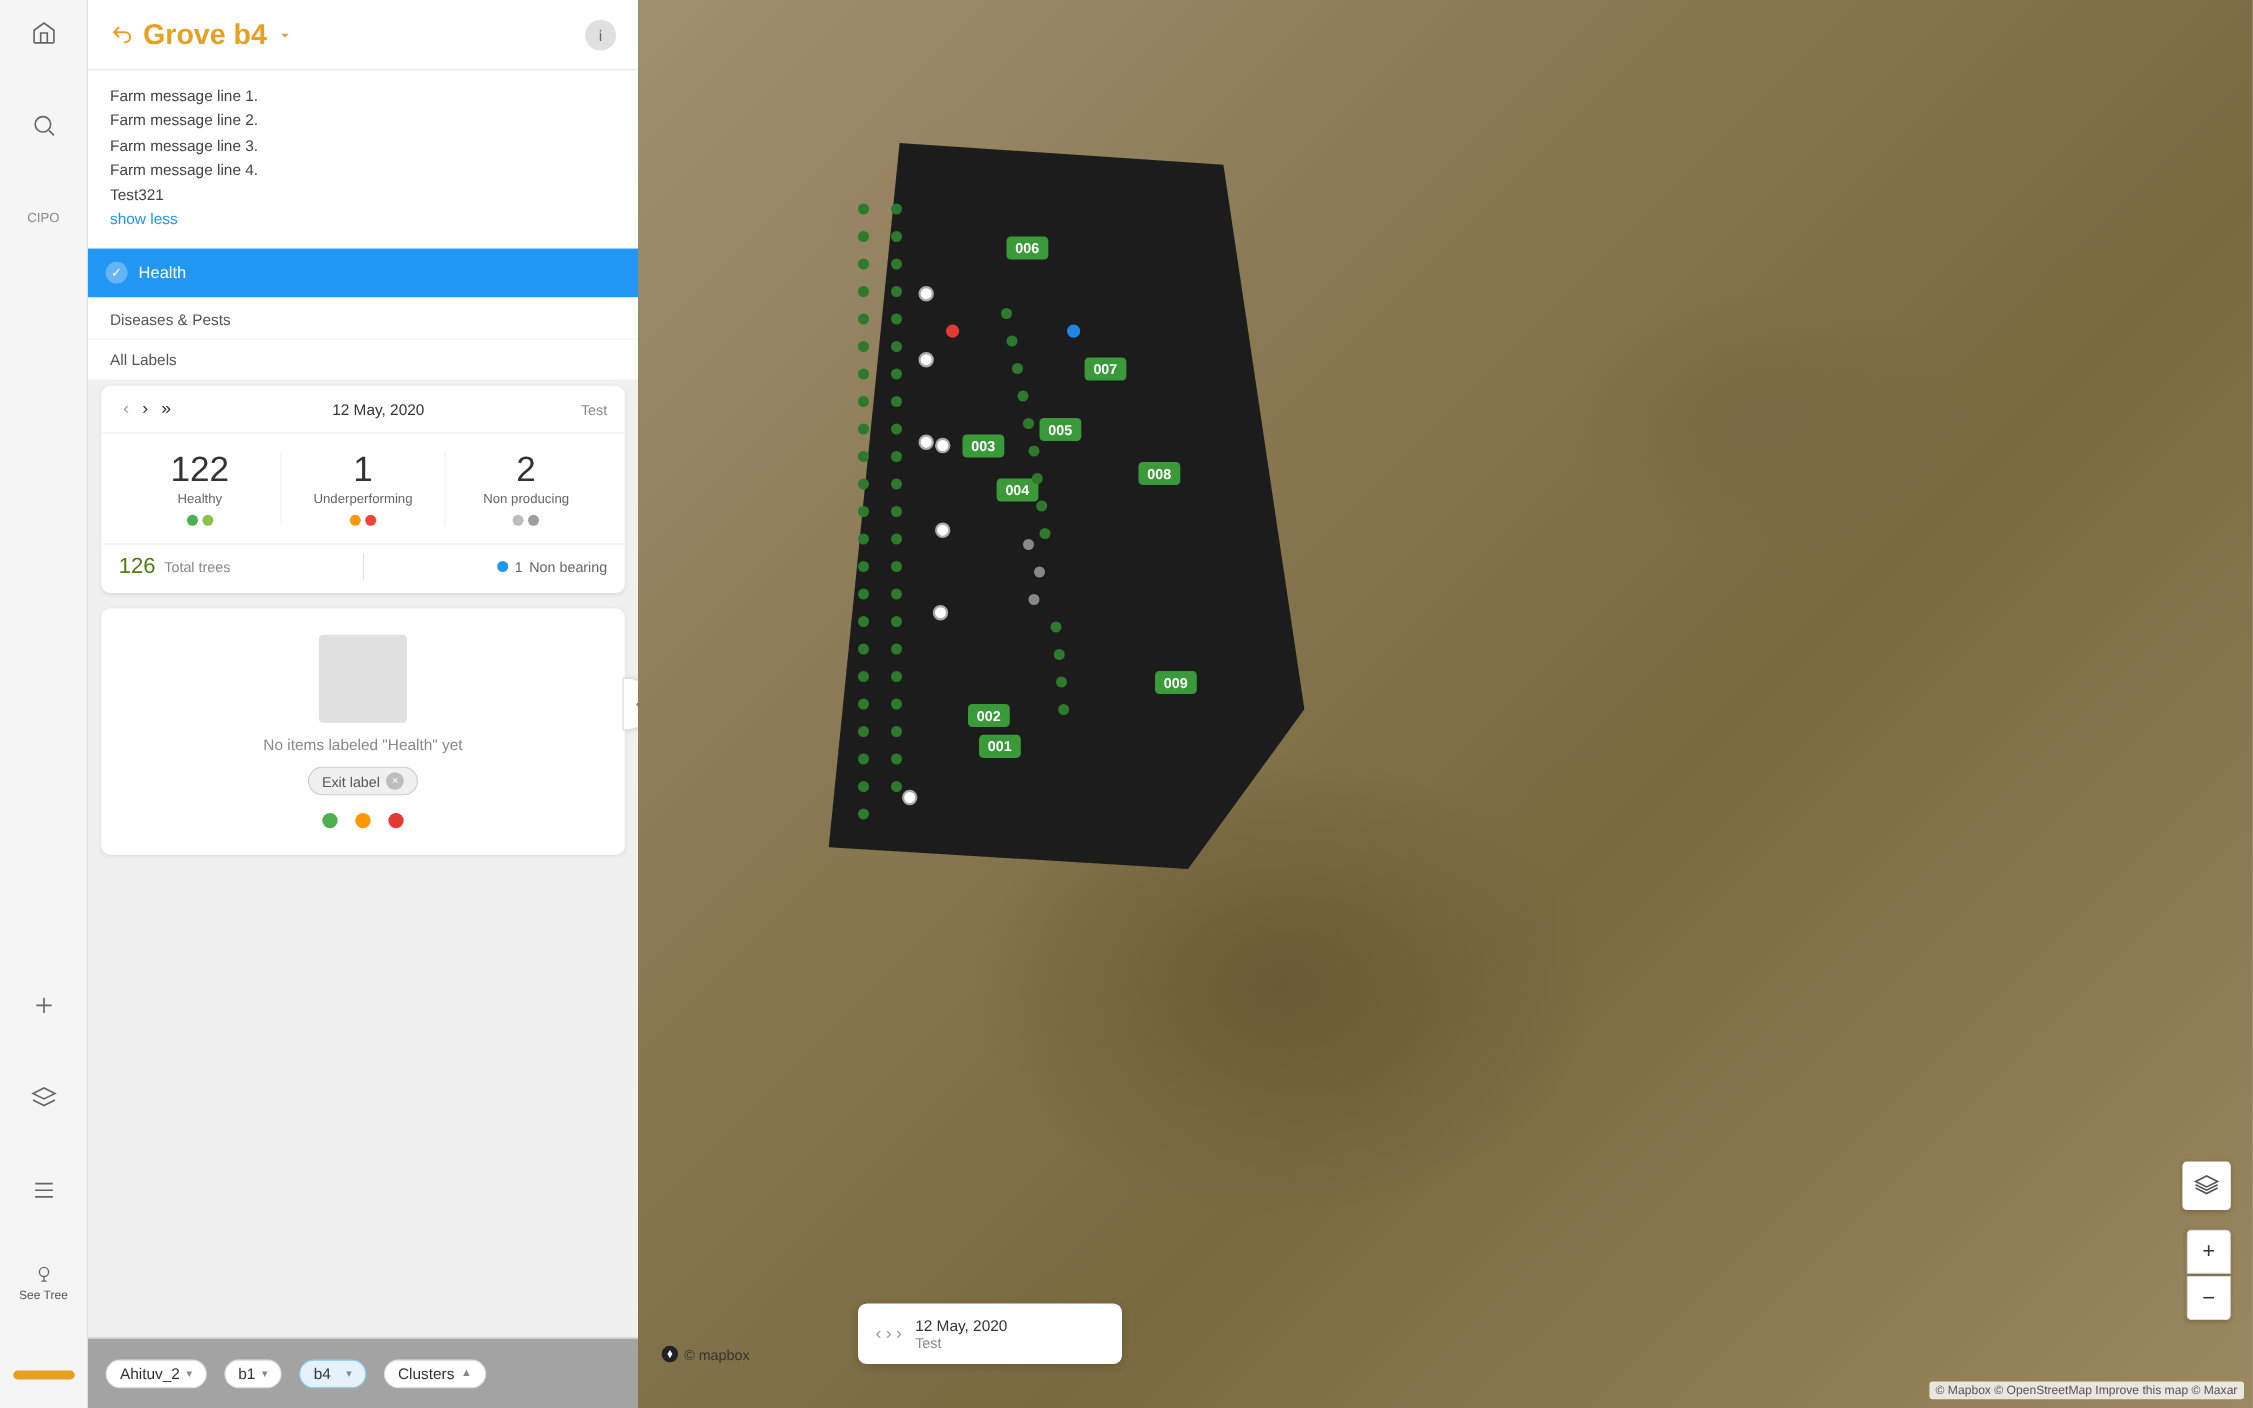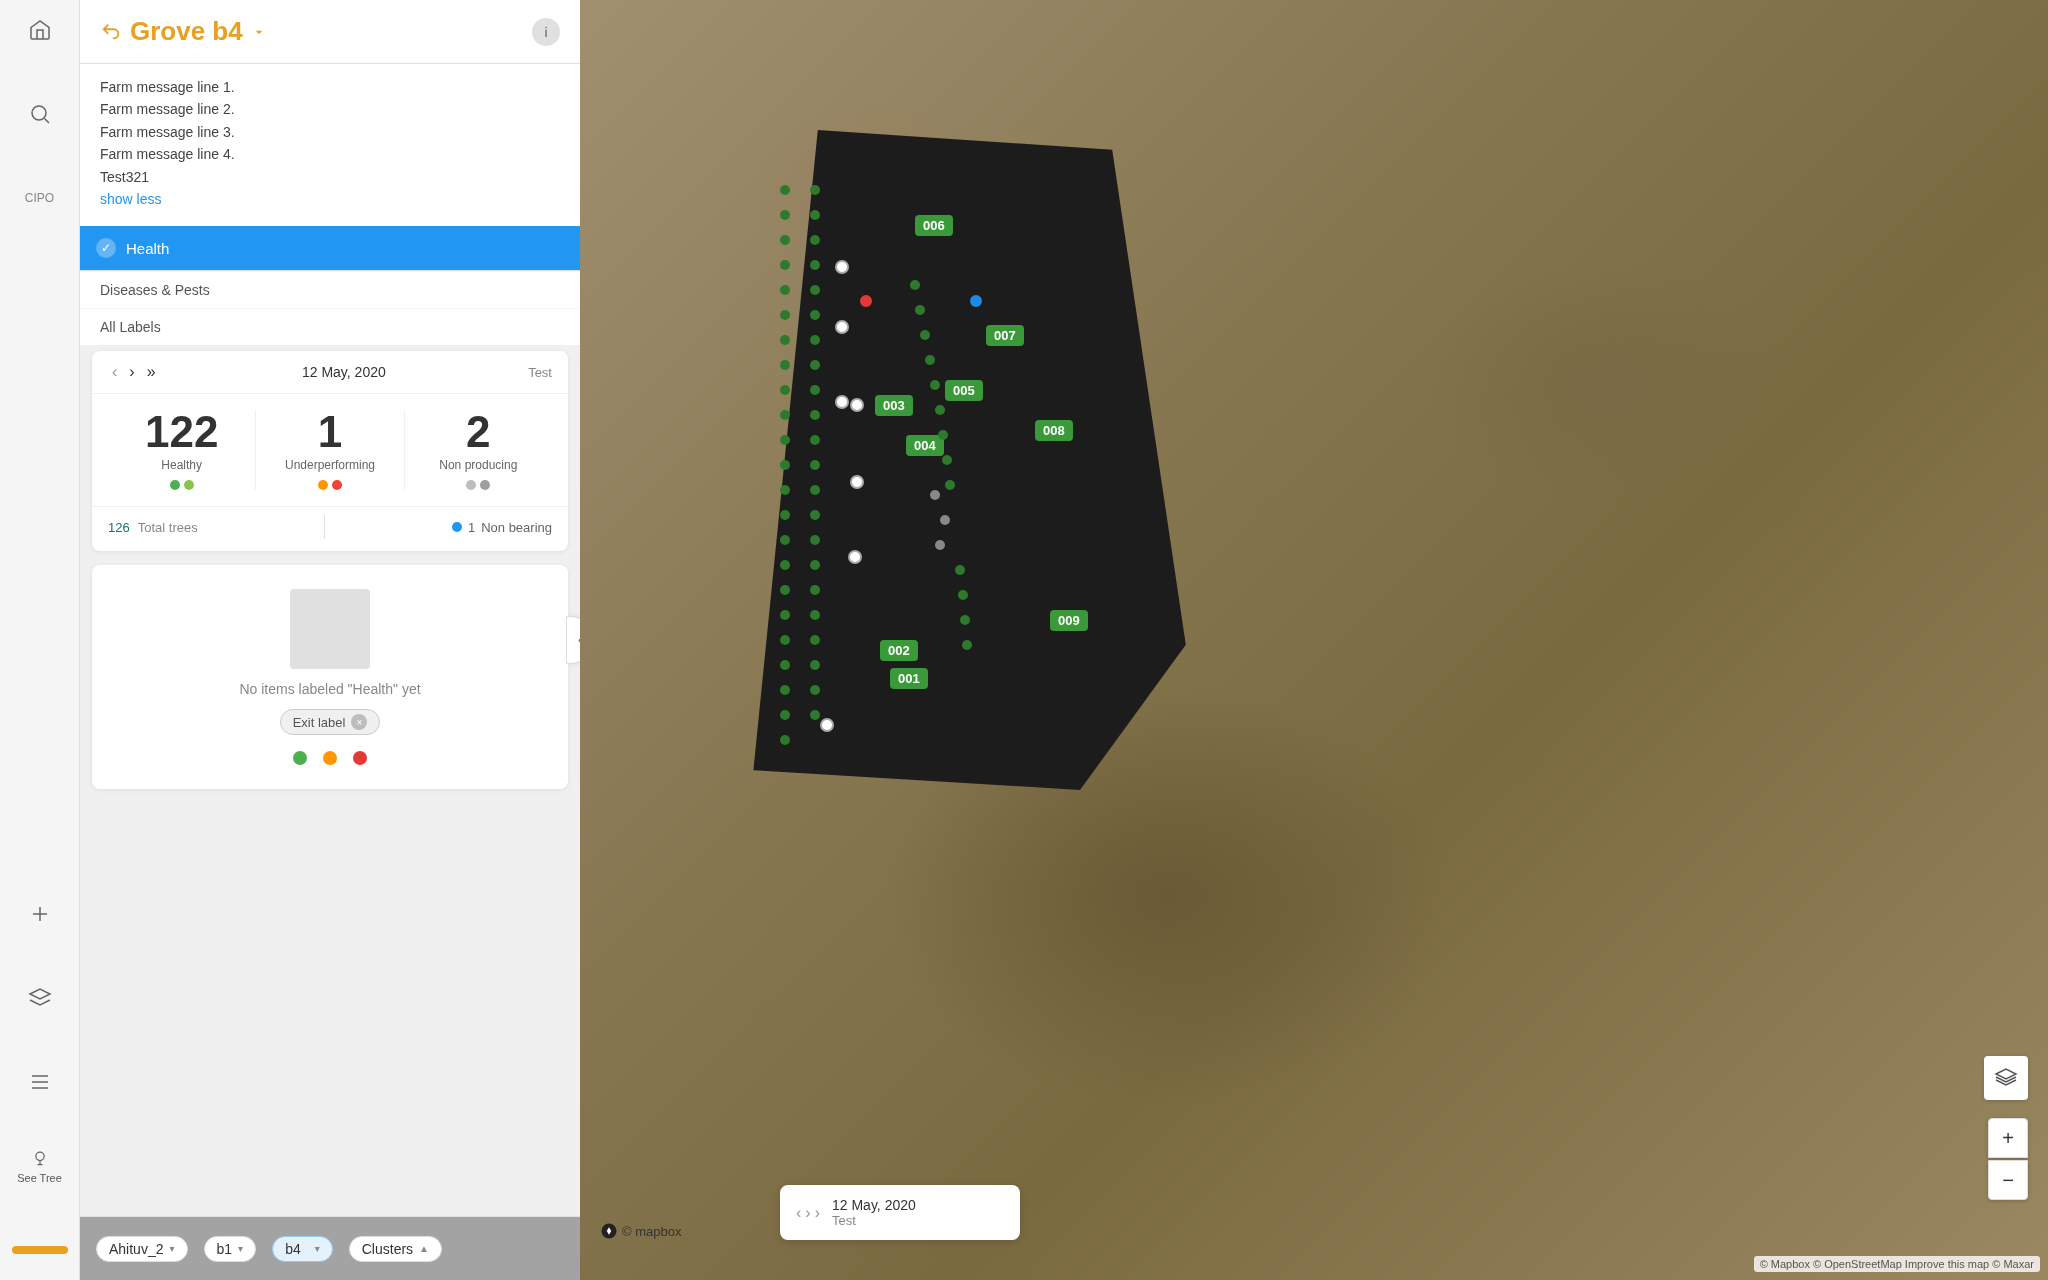--- a/index.html
+++ b/index.html
@@ -123,22 +123,22 @@
       flex: 1;
       display: flex;
       flex-direction: column;
       align-items: center;
       text-align: center;
       border-right: 1px solid #f0f0f0;
       padding: 0 8px;
     }
     .stat-block:last-child { border-right: none; }
     .stat-number {
-      font-size: 44px;
-      font-weight: 700;
+      font-size: 32px;
+      font-weight: 400;
       color: #333;
       line-height: 1;
     }
     .stat-label {
       font-size: 12px;
       color: #666;
       margin-top: 4px;
     }
     .stat-dots {
       margin-top: 8px;
@@ -164,21 +164,21 @@
       align-items: center;
       justify-content: space-between;
       padding: 8px 16px 12px 16px;
       border-top: 1px solid #f0f0f0;
     }
     .total-left {
       display: flex;
       align-items: center;
       gap: 8px;
     }
-    .total-number { font-size: 13px; font-weight: 500; color: #0f766e; }
+    .total-number { font-size: 20px; font-weight: 500; color: #4d7c0f; }
     .total-text { font-size: 13px; color: #888; }
     .divider-v { width: 1px; height: 24px; background: #e0e0e0; }
     .non-bearing {
       display: flex;
       align-items: center;
       gap: 6px;
       font-size: 13px;
       color: #666;
     }
 

